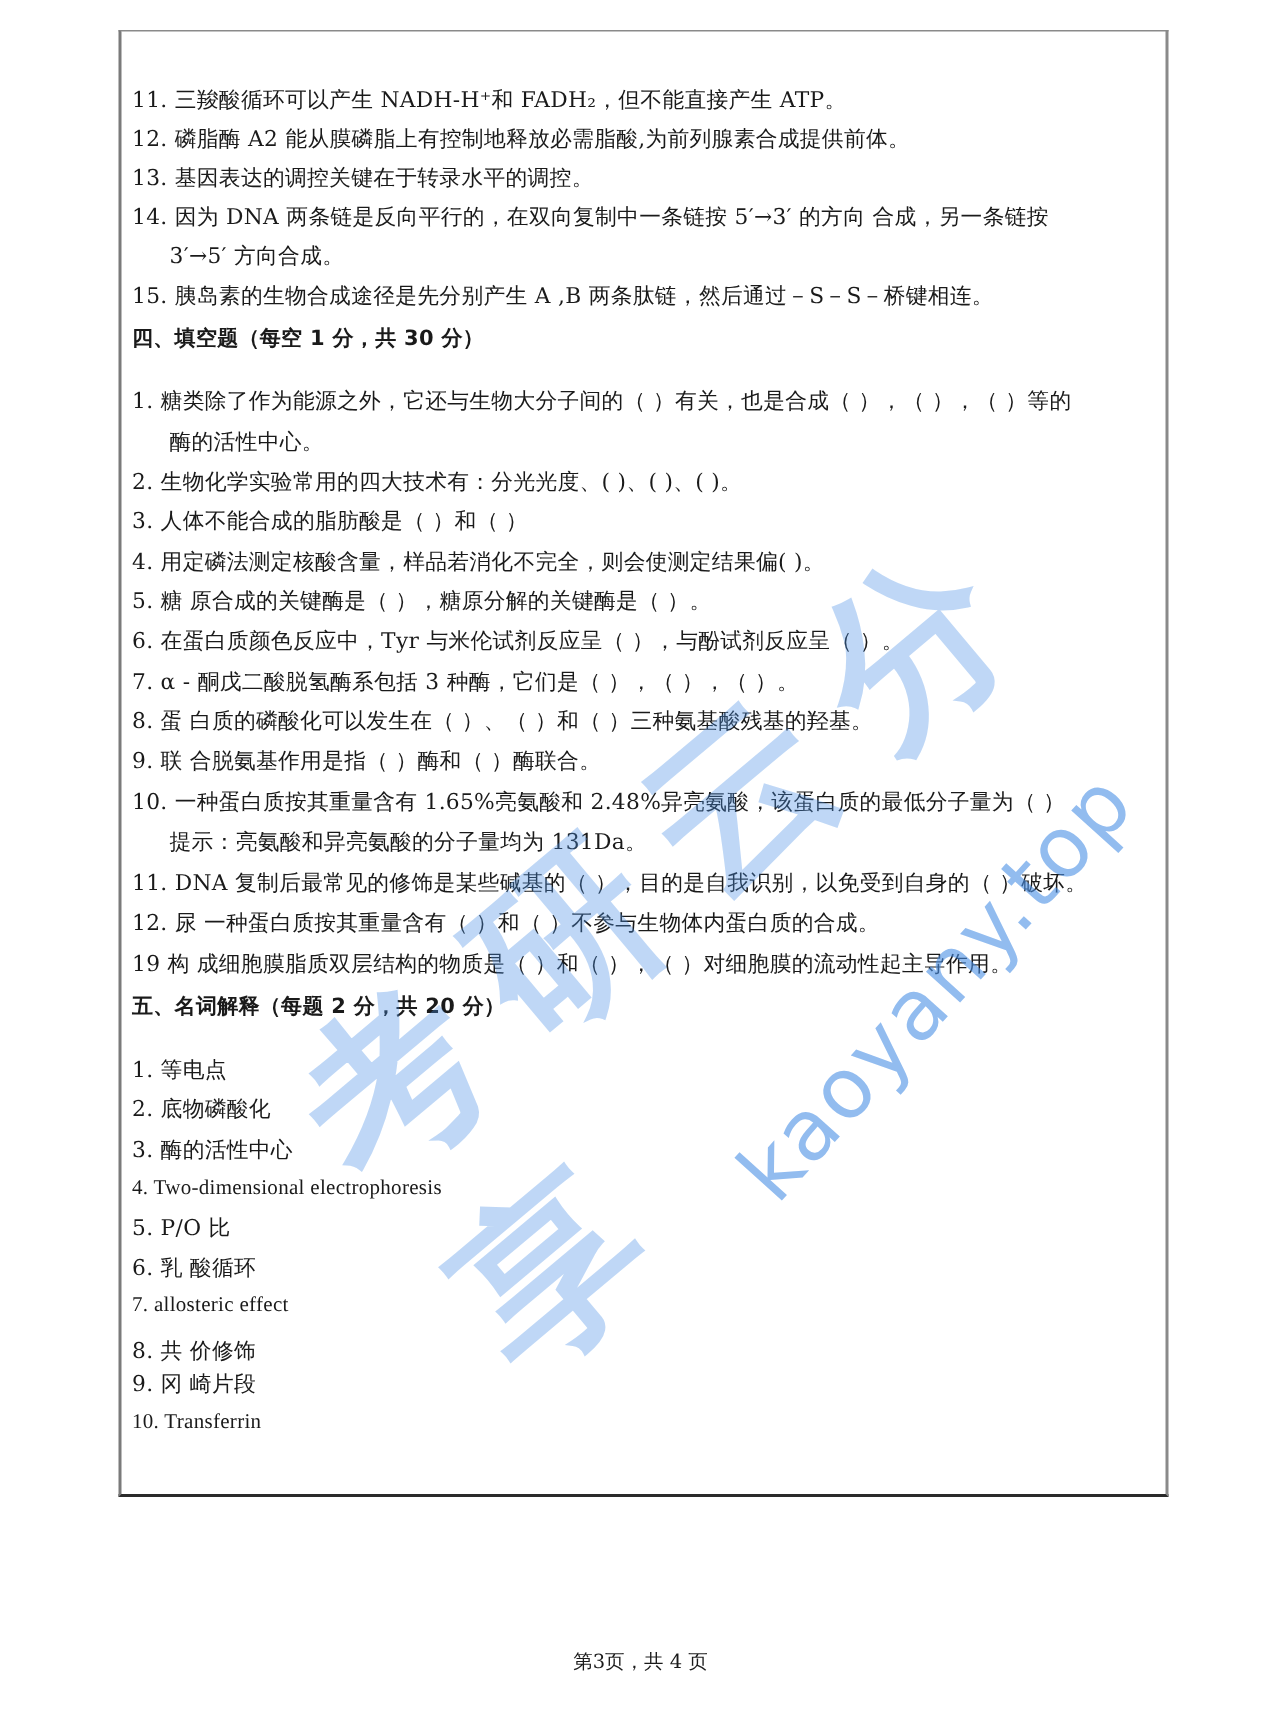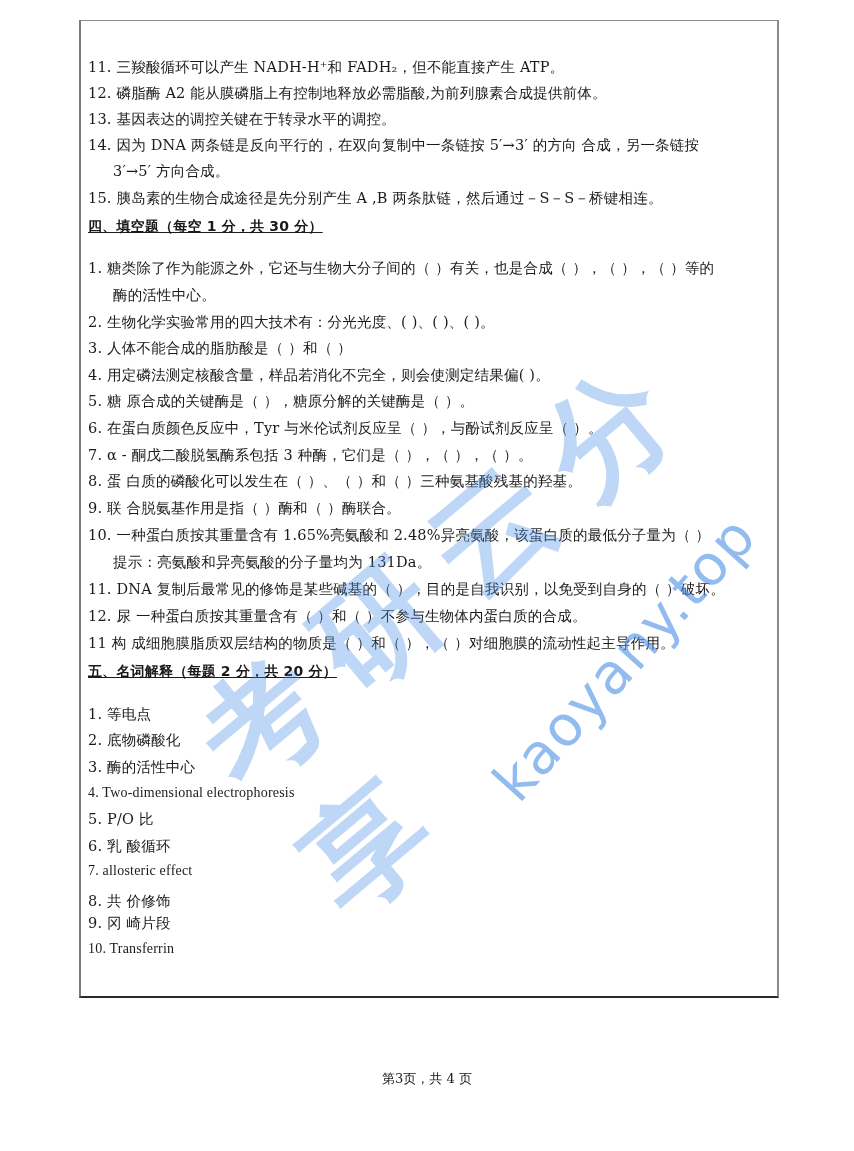--- a/index.html
+++ b/index.html
@@ -3,23 +3,23 @@
 <meta charset="utf-8">
 <style>
   html, body { margin: 0; padding: 0; background: #ffffff; }
   body { width: 854px; height: 1151px; position: relative; overflow: hidden;
          font-family: "DejaVu Serif", "Liberation Serif", serif; color: #1a1a1a; }
   .frame { position: absolute; left: 79px; top: 20px; width: 700px; height: 978px;
            border-left: 2px solid #7a7a7a; border-right: 2px solid #8a8a8a;
            border-top: 1.5px solid #8a8a8a; border-bottom: 2px solid #2a2a2a; box-sizing: border-box; }
   .line { position: absolute; left: 88px; font-size: 14.5px; line-height: 18px; white-space: nowrap; letter-spacing: 0.2px; text-align: right; }
   .indent { left: 113px; }
-  .heading { font-family: "DejaVu Sans", "Liberation Sans", sans-serif; font-weight: bold; font-size: 14px; text-decoration: underline; }
+  .heading { font-family: "DejaVu Sans", "Liberation Sans", sans-serif; font-weight: bold; font-size: 14px; }
   .en { font-family: "Liberation Serif", serif; font-size: 14px; }
-  .footer { position: absolute; left: 0; width: 854px; top: 1070px; text-align: center; font-size: 13px; }
+  .footer { position: absolute; left: 0; width: 854px; top: 1099px; text-align: center; font-size: 13px; }
   .wm { position: absolute; color: #4a90e6; opacity: 0.55; pointer-events: none; font-family: "DejaVu Sans", sans-serif; }
   .wm-cn { font-size: 120px; font-weight: bold; transform: rotate(-40deg); transform-origin: left top; left: 165px; top: 700px; letter-spacing: 30px; opacity: 0.35; }
   .wm-url { font-size: 56px; transform: rotate(-48deg); transform-origin: left top; left: 480px; top: 770px; letter-spacing: 2px; opacity: 0.6; }
 </style>
 </head>
 <body>
 
 <div class="frame"></div>
 
 <div class="line" style="top:58px">
@@ -90,21 +90,21 @@
 <div class="line indent" style="top:553px">提示：亮氨酸和异亮氨酸的分子量均为 131Da。</div>
 <div class="line" style="top:580px">
   <span>11.</span>
   <span>DNA 复制后最常见的修饰是某些碱基的（ ），目的是自我识别，以免受到自身的（ ）破坏。</span>
 </div>
 <div class="line" style="top:607px">
   <span>12.</span>
   <span>尿 一种蛋白质按其重量含有（          ）和（          ）不参与生物体内蛋白质的合成。</span>
 </div>
 <div class="line" style="top:634px">
-  <span>11</span>
+  <span>19</span>
   <span>构 成细胞膜脂质双层结构的物质是（ ）和（ ），（ ）对细胞膜的流动性起主导作用。</span>
 </div>
 
 <div class="line heading" style="top:662px">五、名词解释（每题 2 分，共 20 分）</div>
 
 <div class="line" style="top:705px">
   <span>1.</span>
   <span>等电点</span>
 </div>
 <div class="line" style="top:731px">

